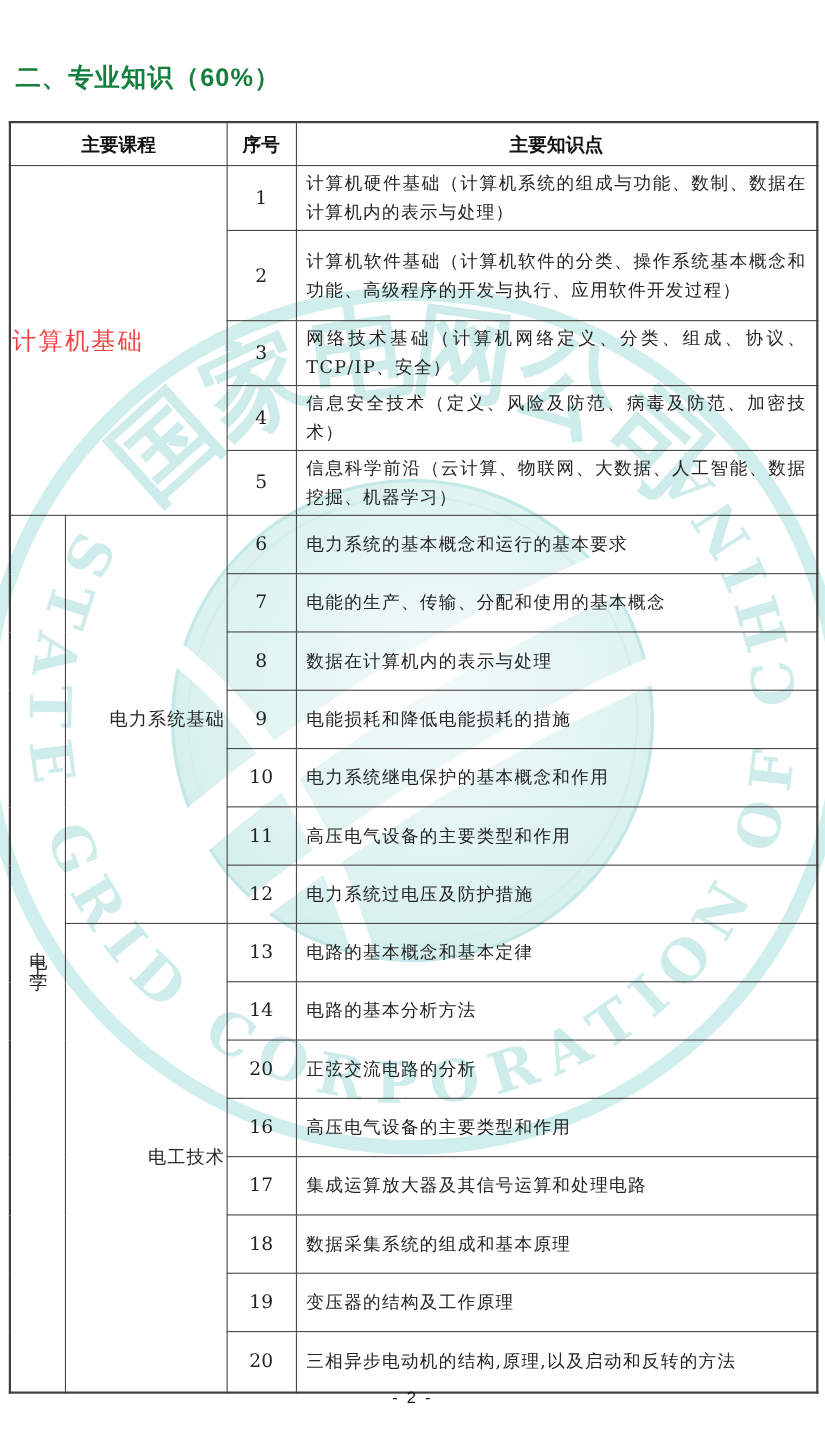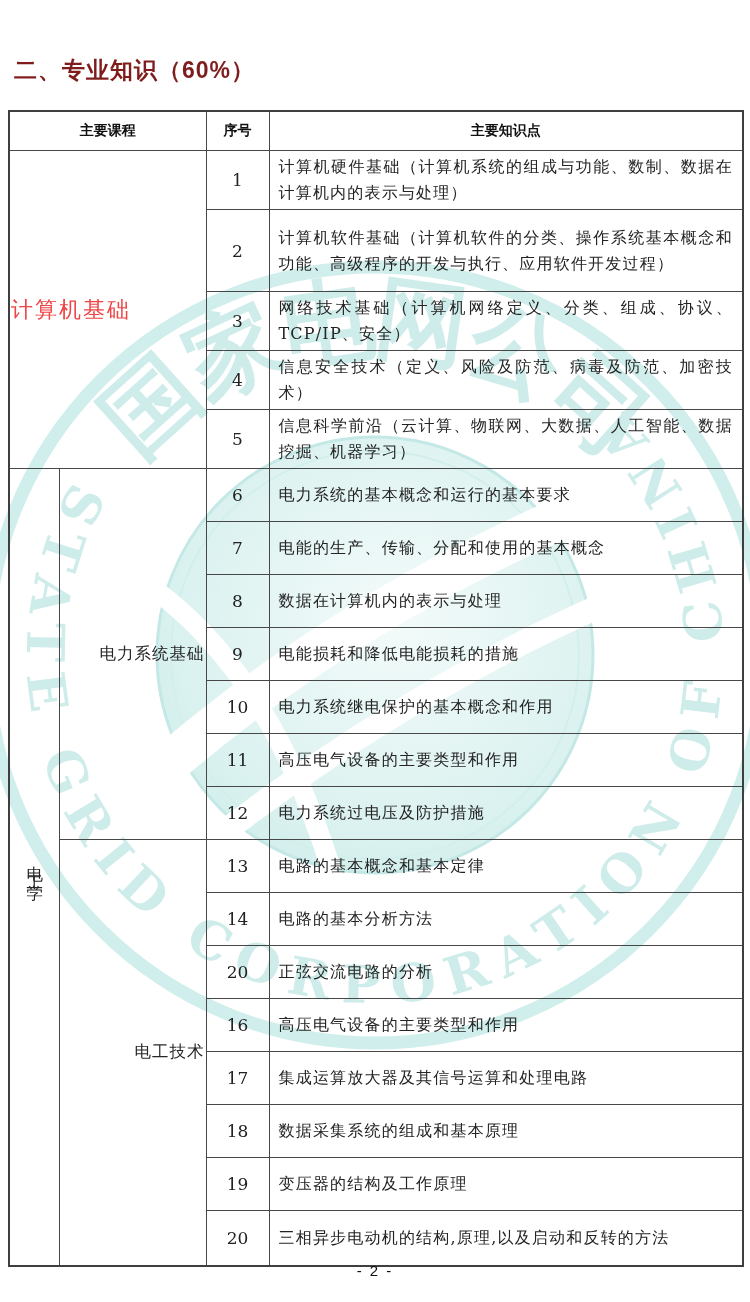--- a/index.html
+++ b/index.html
@@ -5,27 +5,27 @@
   html,body{margin:0;padding:0;background:#fff;}
   .page{position:relative;width:750px;height:1302px;background:#ffffff;overflow:hidden;
         font-family:"DejaVu Serif","Liberation Serif",serif;color:#222;}
   .wm{position:absolute;left:0;top:0;z-index:0;}
   .wm-ring{font-family:"DejaVu Serif","Liberation Serif",serif;font-weight:bold;font-size:52px;
            letter-spacing:13px;fill:#cdecea;}
   .wm-cn-char{font-family:"Liberation Sans","DejaVu Sans",sans-serif;font-weight:bold;
               font-size:92px;fill:#cdecea;text-anchor:middle;dominant-baseline:central;}
   .content{position:relative;z-index:1;}
   .title{position:absolute;left:14px;top:55px;margin:0;font-family:"Liberation Sans","DejaVu Sans",sans-serif;
-         font-weight:bold;font-size:23px;color:#7f1d1d;letter-spacing:1px;}
+         font-weight:bold;font-size:23px;color:#15803d;letter-spacing:1px;}
   table.doc{position:absolute;left:8px;top:110px;width:734px;border-collapse:collapse;table-layout:fixed;
             background:transparent;}
   table.doc th,table.doc td{border:1.5px solid #474747;background:transparent;vertical-align:middle;}
   table.doc{border:2px solid #3f3f3f;}
   th.hdr{height:36px;font-family:"Liberation Sans","DejaVu Sans",sans-serif;font-weight:bold;
-         font-size:14px;text-align:center;color:#111;}
+         font-size:17px;text-align:center;color:#111;}
   td.course{text-align:left;font-size:22px;letter-spacing:2px;color:#ef4444;}
   td.vert{writing-mode:vertical-rl;text-orientation:upright;letter-spacing:10px;
           text-align:center;font-size:16.5px;color:#262626;padding:0;}
   td.sub{text-align:right;font-size:16.5px;letter-spacing:1px;color:#262626;}
   td.num{text-align:center;font-size:17px;color:#222;}
   td.point{padding:3px 9px;font-size:16px;line-height:26px;letter-spacing:1.2px;
            color:#242424;text-align:justify;}
   .footer{position:absolute;left:0;right:0;top:1262px;text-align:center;
           font-family:"Liberation Sans","DejaVu Sans",sans-serif;font-size:15px;color:#111;letter-spacing:2px;}
 </style>

